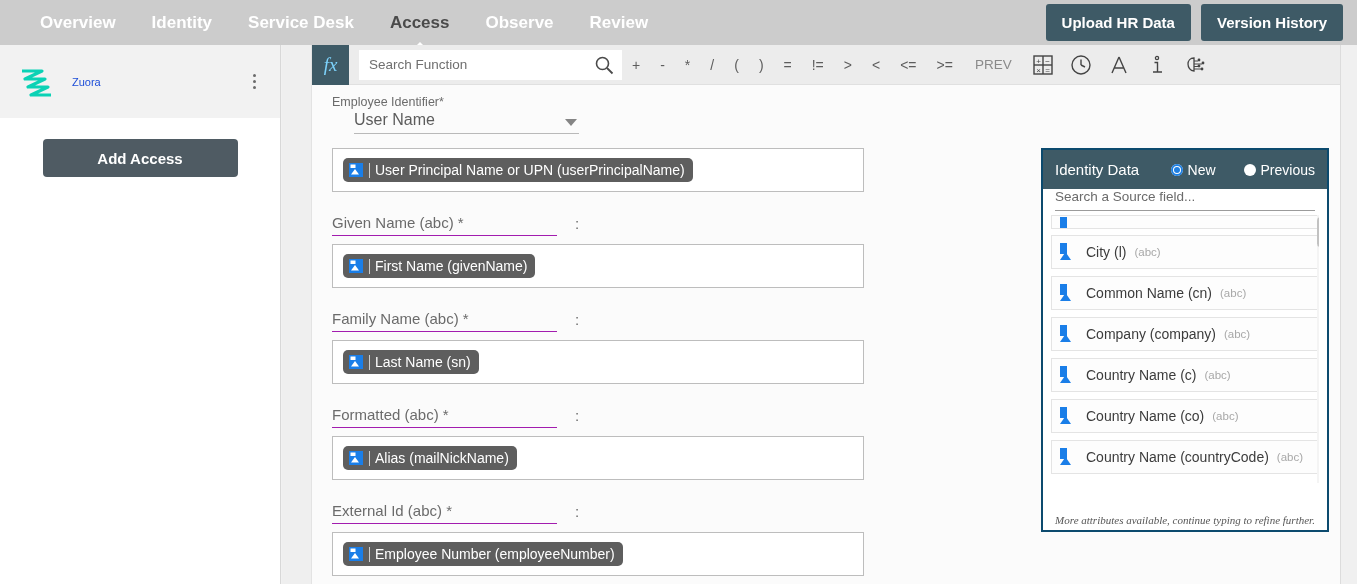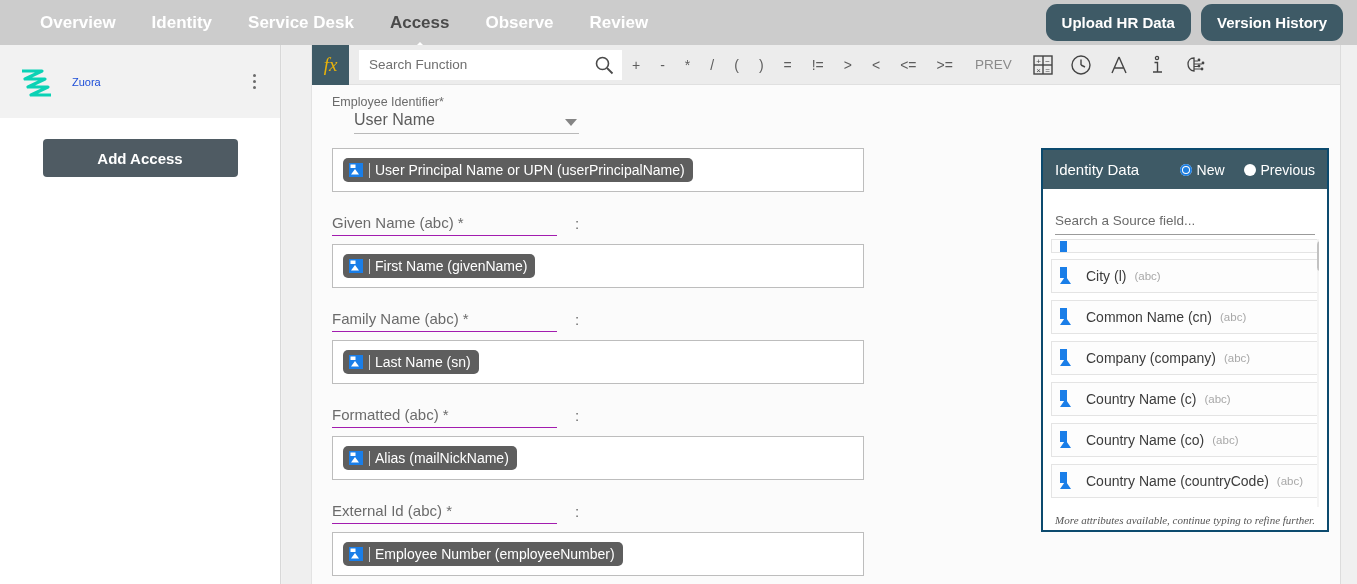--- a/index.html
+++ b/index.html
@@ -26,21 +26,21 @@
   }
   .nav-item.active { color: #4a4a4a; }
   .nav-item.active::after {
     content: ""; position: absolute; left: 50%; bottom: -6px;
     transform: translateX(-50%);
     border-left: 9px solid transparent; border-right: 9px solid transparent;
     border-bottom: 9px solid #ffffff;
   }
   .nav-actions { margin-left: auto; display: flex; align-items: center; gap: 10px; margin-right: 14px; }
   .btn-teal {
-    background: #3e5a66; color: #ffffff; border: none; border-radius: 11px;
+    background: #3e5a66; color: #ffffff; border: none; border-radius: 3px;
     font-size: 15px; font-weight: bold; padding: 10px 16px; cursor: pointer;
     font-family: "Liberation Sans", sans-serif; white-space: nowrap;
   }
 
   
   .sidebar {
     position: absolute; top: 45px; left: 0; width: 281px; height: 539px;
     background: #ffffff; border-right: 1px solid #d8d8d8;
   }
   .app-card {
@@ -73,21 +73,21 @@
     background: #fbfbfb; border-left: 1px solid #e3e3e3;
     overflow: hidden;
   }
 
   
   .formula-bar {
     display: flex; align-items: center; height: 40px; background: #ececec;
     border-bottom: 1px solid #e0e0e0; padding-right: 6px;
   }
   .fx-btn {
-    width: 37px; height: 40px; background: #3e5a66; color: #eab308;
+    width: 37px; height: 40px; background: #3e5a66; color: #7dd3fc;
     display: flex; align-items: center; justify-content: center;
     font-family: "Liberation Serif", serif; font-style: italic;
     font-size: 19px; cursor: pointer; flex: 0 0 37px;
   }
   .search-fn {
     position: relative; width: 263px; height: 30px; background: #ffffff;
     margin-left: 10px; display: flex; align-items: center; flex: 0 0 263px;
   }
   .search-fn input {
     border: none; outline: none; width: 100%; height: 100%;
@@ -149,33 +149,33 @@
   
   .id-panel {
     position: absolute; top: 148px; left: 1041px; width: 288px; height: 384px;
     background: #ffffff; border: 2px solid #0c4a6e;
   }
   .id-head {
     height: 39px; background: #3e5a66; display: flex; align-items: center;
     padding: 0 12px; color: #ffffff;
   }
   .id-title { font-size: 15px; flex: 1; }
-  .radio-group { display: flex; align-items: flex-end; gap: 19px; }
+  .radio-group { display: flex; align-items: flex-end; gap: 28px; }
   .radio-opt { display: flex; align-items: center; gap: 5px; font-size: 14px; cursor: pointer; }
   .radio {
     width: 12px; height: 12px; border-radius: 50%; background: #ffffff;
     display: inline-block; position: relative;
   }
   .radio.sel { background: #ffffff; box-shadow: 0 0 0 2px #1f7fe0 inset; }
   .radio.sel::after {
     content: ""; position: absolute; left: 3px; top: 3px;
     width: 6px; height: 6px; border-radius: 50%; background: #1f7fe0;
   }
   .id-search {
-    margin: 24px 12px 0 12px; font-size: 13.5px; color: #6b6b6b;
+    margin: 0 12px 0 12px; font-size: 13.5px; color: #6b6b6b;
     border-bottom: 1px solid #9b9b9b; padding-bottom: 6px;
   }
   .id-list {
     position: relative; margin: 4px 8px 0 8px; height: 268px; overflow: hidden;
   }
   .id-item {
     border: 1px solid #e4e4e4; background: #fdfdfd;
     min-height: 34px; display: flex; align-items: center;
     padding: 4px 6px; margin-bottom: 7px;
     font-size: 14px; color: #3c3c3c; cursor: pointer; flex-wrap: wrap;

